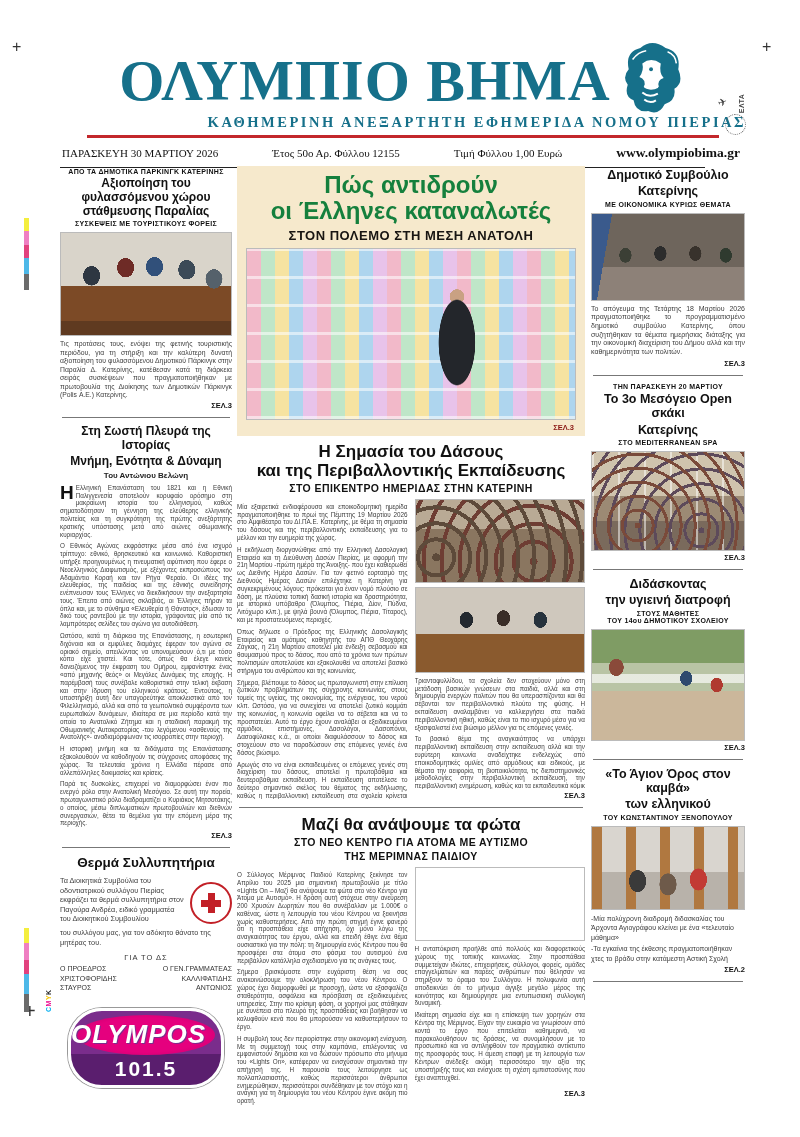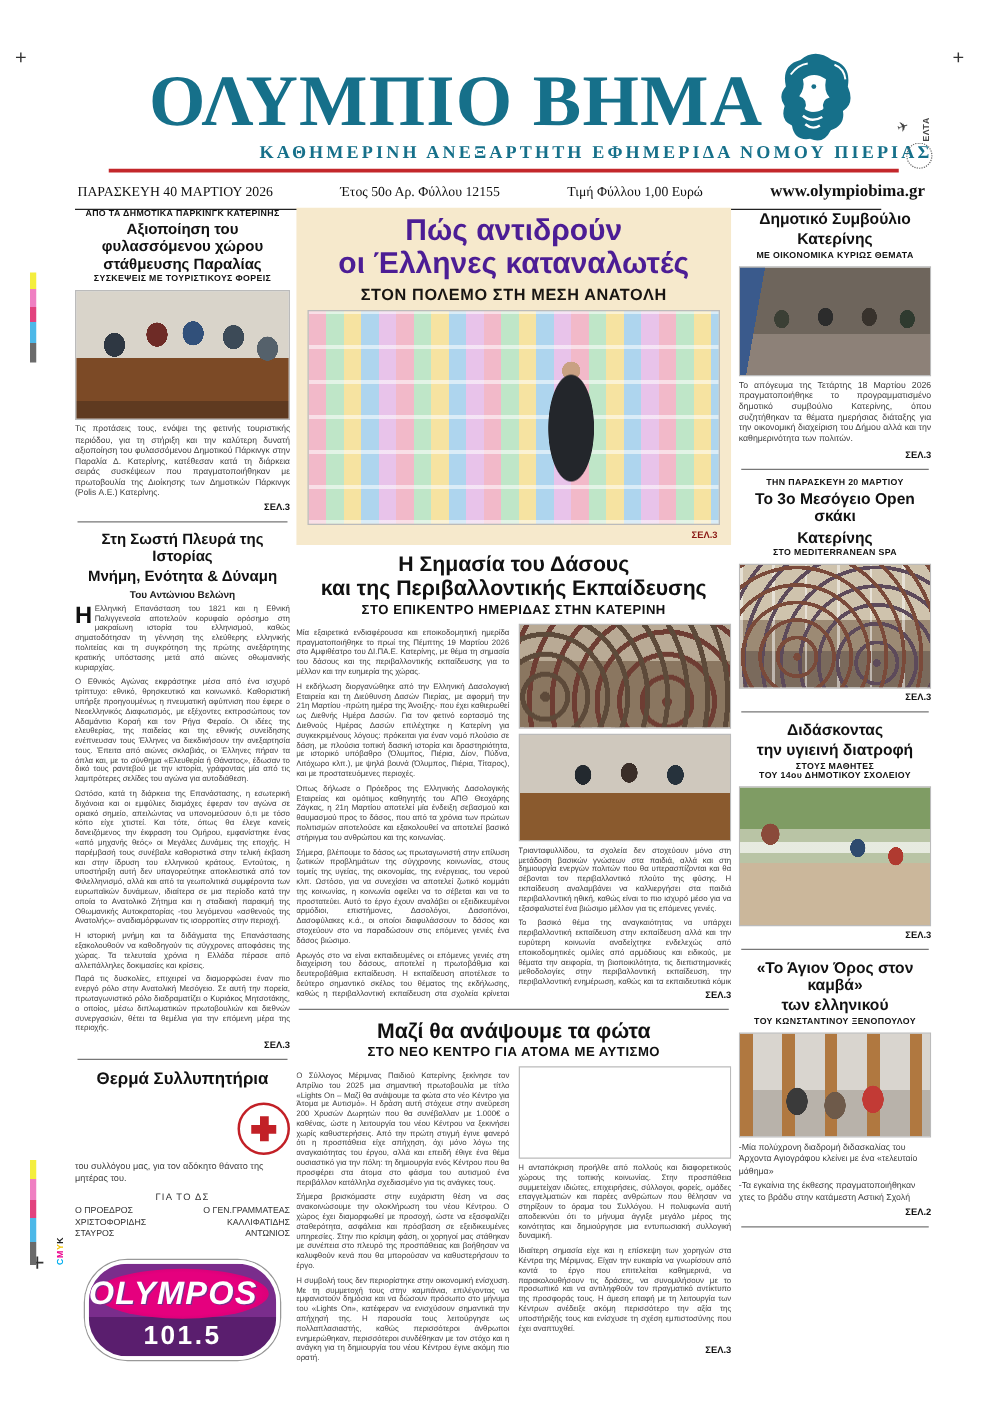--- a/index.html
+++ b/index.html
@@ -109,21 +109,21 @@
      background:linear-gradient(#7a2d8c 0 58%,#5a1e6e 58% 100%);border:3px solid #fff;
      box-shadow:0 0 0 1px #999;overflow:hidden;}
   .radio .oval{position:absolute;left:6px;top:4px;right:6px;height:40px;border-radius:50%;
      background:radial-gradient(#e5007e 0 60%,#c1006b 100%);}
   .radio .nm{position:absolute;top:8px;width:100%;color:#fff;font-weight:bold;
      font-style:italic;font-size:26px;letter-spacing:1px;text-shadow:1px 1px 0 #7a2d8c;}
   .radio .fq{position:absolute;bottom:4px;width:100%;text-align:center;color:#fff;font-weight:bold;
      font-size:21px;letter-spacing:2px;}
   
   .lead{background:#f6e9cc;padding:6px 9px 4px;box-sizing:border-box;}
-  .lead-t{font-size:24px;font-weight:bold;text-align:center;line-height:1.08;color:#4c1d95;}
+  .lead-t{font-size:24px;font-weight:bold;text-align:center;line-height:1.08;color:#15803d;}
   .lead-s{font-size:13px;font-weight:bold;text-align:center;color:#181512;margin-top:4px;letter-spacing:.5px;}
   .lead .pgref{color:#8a1713;margin:3px 2px 0 0;}
   .cent-title{font-size:17px;font-weight:bold;text-align:center;line-height:1.12;color:#111;margin-top:6px;}
   .cent-sub{font-size:10.5px;font-weight:bold;text-align:center;color:#111;margin-top:2px;letter-spacing:.4px;}
   .twocol{display:flex;gap:7px;margin-top:5px;}
   .twocol .c{flex:1 1 0;min-width:0;}
   .twocol .ph{margin-top:0;margin-bottom:4px;}
   
   .col-right .t-title{font-size:12.5px;}
   
@@ -160,21 +160,21 @@
         <path d="M10 30 Q6 12 22 8 Q34 -2 48 8 Q64 12 61 30 Q67 44 57 50 Q59 62 47 66 Q41 78 30 73 Q17 75 15 62 Q5 58 9 46 Q3 38 10 30 Z" fill="#16708a"></path>
         <path d="M24 24 q9 -7 19 0 q-2 10 3 15 q-7 2 -5 9 q-8 5 -15 1 q2 -9 -5 -11 q5 -7 3 -14 z" fill="#fff"></path>
         <circle cx="33" cy="30" r="2" fill="#16708a"></circle>
         <path d="M26 47 q6 5 14 1 M24 54 q7 6 16 1 M26 61 q6 5 12 1" stroke="#fff" stroke-width="2" fill="none"></path>
         <path d="M14 20 q6 -8 14 -9 M50 12 q8 3 9 12" stroke="#fff" stroke-width="1.6" fill="none"></path>
       </svg>
     </div>
     <div class="mast-sub">ΚΑΘΗΜΕΡΙΝΗ ΑΝΕΞΑΡΤΗΤΗ ΕΦΗΜΕΡΙΔΑ ΝΟΜΟΥ ΠΙΕΡΙΑΣ</div>
     <div class="red-rule"></div>
     <div class="dateline">
-      <span>ΠΑΡΑΣΚΕΥΗ 40 ΜΑΡΤΙΟΥ 2026</span>
+      <span>ΠΑΡΑΣΚΕΥΗ 30 ΜΑΡΤΙΟΥ 2026</span>
       <span>Έτος 50ο Αρ. Φύλλου 12155</span>
       <span>Τιμή Φύλλου 1,00 Ευρώ</span>
       <span class="site">www.olympiobima.gr</span>
     </div>
     <div class="black-rule"></div>
     <div class="elta">
       <span class="elta-wing">✈</span>
       <span class="elta-txt">ΕΛΤΑ</span>
       <div class="stamp"></div>
     </div>
@@ -202,20 +202,21 @@
         <p>Η ιστορική μνήμη και τα διδάγματα της Επανάστασης εξακολουθούν να καθοδηγούν τις σύγχρονες αποφάσεις της χώρας. Τα τελευταία χρόνια η Ελλάδα πέρασε από αλλεπάλληλες δοκιμασίες και κρίσεις.</p>
         <p>Παρά τις δυσκολίες, επιχειρεί να διαμορφώσει έναν πιο ενεργό ρόλο στην Ανατολική Μεσόγειο. Σε αυτή την πορεία, πρωταγωνιστικό ρόλο διαδραματίζει ο Κυριάκος Μητσοτάκης, ο οποίος, μέσω διπλωματικών πρωτοβουλιών και διεθνών συνεργασιών, θέτει τα θεμέλια για την επόμενη μέρα της περιοχής.</p>
       </div>
       <div class="pgref">ΣΕΛ.3</div>
     </article>
     <div class="rule"></div>
 
     <section>
       <div class="cond-title">Θερμά Συλλυπητήρια</div>
       <div class="cond-body">
+        <span>Τα Διοικητικά Συμβούλια του οδοντιατρικού συλλόγου Πιερίας εκφράζει τα θερμά συλλυπητήρια στον Παγούρα Ανδρέα, ειδικό γραμματέα του Διοικητικού Συμβουλίου</span>
         <div class="cross-logo"></div>
       </div>
       <div class="cond-tail">του συλλόγου μας, για τον αδόκητο θάνατο της μητέρας του.</div>
       <div class="sig-for">ΓΙΑ ΤΟ ΔΣ</div>
       <div class="sig-row">
         <div>
           <div>Ο ΠΡΟΕΔΡΟΣ</div>
           <div>ΧΡΙΣΤΟΦΟΡΙΔΗΣ</div>
           <div>ΣΤΑΥΡΟΣ</div>
         </div>
@@ -264,20 +265,21 @@
           </div>
           <div class="pgref">ΣΕΛ.3</div>
         </div>
       </div>
       <div class="rule"></div>
     </article>
 
     <article>
       <div class="cent-title">Μαζί θα ανάψουμε τα φώτα</div>
       <div class="cent-sub">ΣΤΟ ΝΕΟ  ΚΕΝΤΡΟ ΓΙΑ ΑΤΟΜΑ ΜΕ ΑΥΤΙΣΜΟ</div>
+      <div class="cent-sub">ΤΗΣ ΜΕΡΙΜΝΑΣ ΠΑΙΔΙΟΥ</div>
       <div class="twocol">
         <div class="c body" style="height:238px;overflow:hidden;">
           <p>Ο Σύλλογος Μέριμνας Παιδιού Κατερίνης ξεκίνησε τον Απρίλιο του 2025 μια σημαντική πρωτοβουλία με τίτλο «Lights On – Μαζί θα ανάψουμε τα φώτα στο νέο Κέντρο για Άτομα με Αυτισμό». Η δράση αυτή στόχευε στην ανεύρεση 200 Χρυσών Δωρητών που θα συνέβαλλαν με 1.000€ ο καθένας, ώστε η λειτουργία του νέου Κέντρου να ξεκινήσει χωρίς καθυστερήσεις. Από την πρώτη στιγμή έγινε φανερό ότι η προσπάθεια είχε απήχηση, όχι μόνο λόγω της αναγκαιότητας του έργου, αλλά και επειδή έθιγε ένα θέμα ουσιαστικό για την πόλη: τη δημιουργία ενός Κέντρου που θα προσφέρει στα άτομα στο φάσμα του αυτισμού ένα περιβάλλον κατάλληλα σχεδιασμένο για τις ανάγκες τους.</p>
           <p>Σήμερα βρισκόμαστε στην ευχάριστη θέση να σας ανακοινώσουμε την ολοκλήρωση του νέου Κέντρου. Ο χώρος έχει διαμορφωθεί με προσοχή, ώστε να εξασφαλίζει σταθερότητα, ασφάλεια και πρόσβαση σε εξειδικευμένες υπηρεσίες. Στην πιο κρίσιμη φάση, οι χορηγοί μας στάθηκαν με συνέπεια στο πλευρό της προσπάθειας και βοήθησαν να καλυφθούν κενά που θα μπορούσαν να καθυστερήσουν το έργο.</p>
           <p>Η συμβολή τους δεν περιορίστηκε στην οικονομική ενίσχυση. Με τη συμμετοχή τους στην καμπάνια, επιλέγοντας να εμφανιστούν δημόσια και να δώσουν πρόσωπο στο μήνυμα του «Lights On», κατέφεραν να ενισχύσουν σημαντικά την απήχησή της. Η παρουσία τους λειτούργησε ως πολλαπλασιαστής, καθώς περισσότεροι άνθρωποι ενημερώθηκαν, περισσότεροι συνδέθηκαν με τον στόχο και η ανάγκη για τη δημιουργία του νέου Κέντρου έγινε ακόμη πιο ορατή.</p>
         </div>
         <div class="c">
           <div class="ph ph-building"></div>
           <div class="body" style="height:142px;overflow:hidden;">
             <p>Η ανταπόκριση προήλθε από πολλούς και διαφορετικούς χώρους της τοπικής κοινωνίας. Στην προσπάθεια συμμετείχαν ιδιώτες, επιχειρήσεις, σύλλογοι, φορείς, ομάδες επαγγελματιών και παρέες ανθρώπων που θέλησαν να στηρίξουν το όραμα του Συλλόγου. Η πολυφωνία αυτή αποδεικνύει ότι το μήνυμα άγγιξε μεγάλο μέρος της κοινότητας και δημιούργησε μια εντυπωσιακή συλλογική δυναμική.</p>

